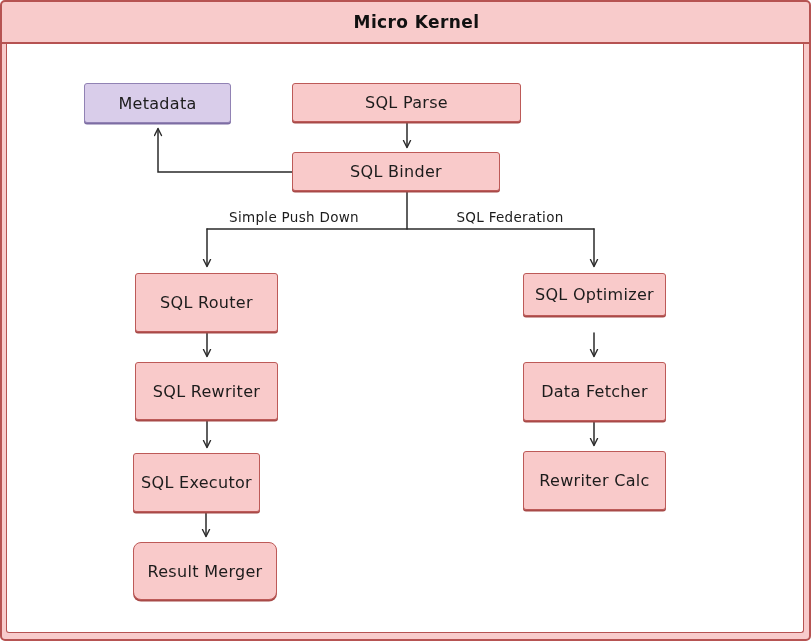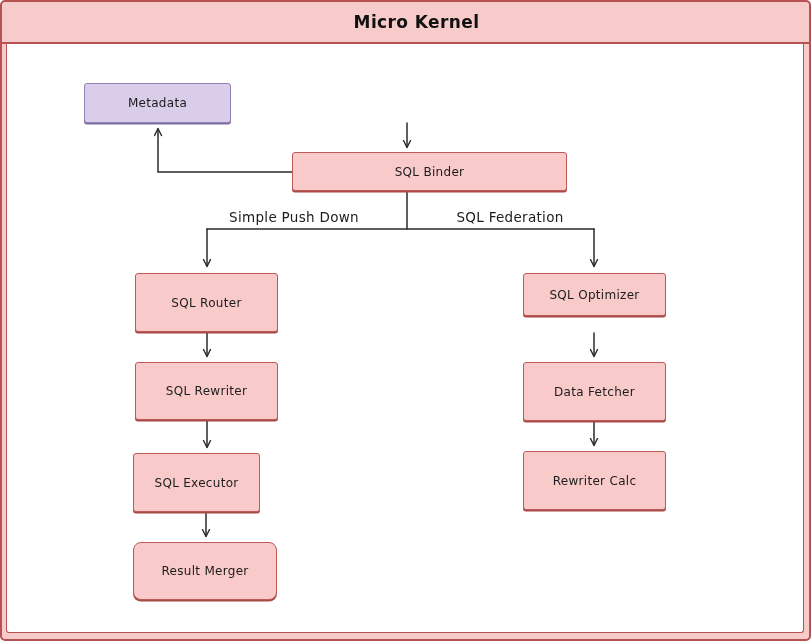--- a/index.html
+++ b/index.html
@@ -49,41 +49,41 @@
     position:absolute; left:0; top:0; width:811px; height:641px;
     pointer-events:none;
   }
   .node {
     position:absolute;
     display:flex; align-items:center; justify-content:center;
     background: var(--node-fill);
     border: 1.6px solid var(--node-border);
     border-radius: 3px;
     box-shadow: 0 1.5px 0 0 var(--node-edge-dark);
-    font-size:12px; letter-spacing:0.3px;
+    font-size:16px; letter-spacing:0.3px;
     color: var(--text-color);
     cursor: default;
   }
   .node.metadata {
     background: var(--metadata-fill);
     border-color: var(--metadata-border);
     box-shadow: 0 1.5px 0 0 var(--metadata-edge-dark);
   }
   .edge-label {
     position:absolute;
     transform: translate(-50%, -50%);
     font-size:13.5px; letter-spacing:0.3px;
     white-space:nowrap;
     color: var(--text-color);
     margin-left: 8px;
   }
   
   .n-metadata   { left:82px;  top:81px;  width:147px; height:40px; }
   .n-sql-parse  { left:290px; top:81px;  width:229px; height:39px; }
-  .n-sql-binder { left:290px; top:150px; width:275px; height:39px;align-items:center; }
+  .n-sql-binder { left:290px; top:150px; width:208px; height:39px;align-items:center; }
   .n-sql-router    { left:133px; top:271px; width:143px; height:59px;text-align:center; }
   .n-sql-rewriter  { left:133px; top:360px; width:143px; height:58px; }
   .n-sql-executor  { left:131px; top:451px; width:127px; height:59px; }
   .n-result-merger { left:131px; top:540px; width:144px; height:58px;border-radius:8px; }
   .n-sql-optimizer  { left:521px; top:271px; width:143px; height:43px; }
   .n-data-fetcher   { left:521px; top:360px; width:143px; height:59px; }
   .n-operation-calc { left:521px; top:449px; width:143px; height:59px; }
   .l-simple-push-down { left:284px; top:215px; }
   .l-sql-federation   { left:500px; top:215px; }
 </style>
@@ -115,20 +115,23 @@
       <path d="M205,419 L205,445" marker-end="url(#ah)"></path>
       <path d="M204,511 L204,534" marker-end="url(#ah)"></path>
       <path d="M592,331 L592,354" marker-end="url(#ah)"></path>
       <path d="M592,420 L592,443" marker-end="url(#ah)"></path>
     </g>
   </svg>
 
   <div class="node metadata n-metadata">
     <span>Metadata</span>
   </div>
+  <div class="node n-sql-parse">
+    <span>SQL Parse</span>
+  </div>
   <div class="node n-sql-binder">
     <span>SQL Binder</span>
   </div>
 
   <div class="edge-label l-simple-push-down">Simple Push Down</div>
   <div class="edge-label l-sql-federation">SQL Federation</div>
 
   <div class="node n-sql-router">
     <span>SQL Router</span>
   </div>

